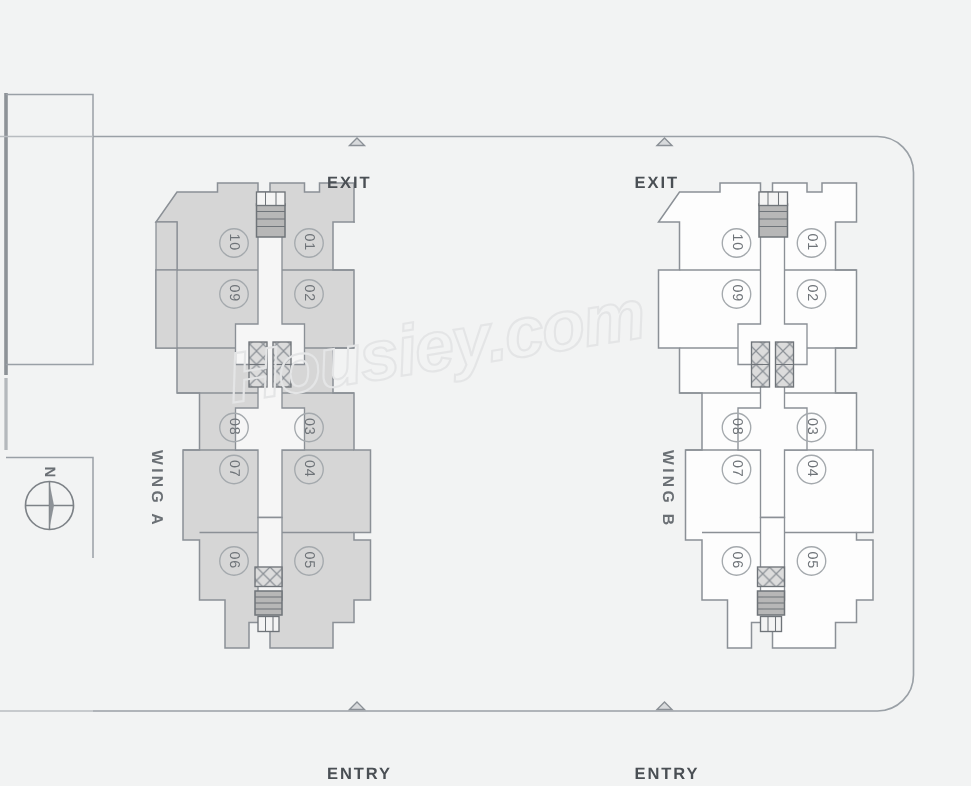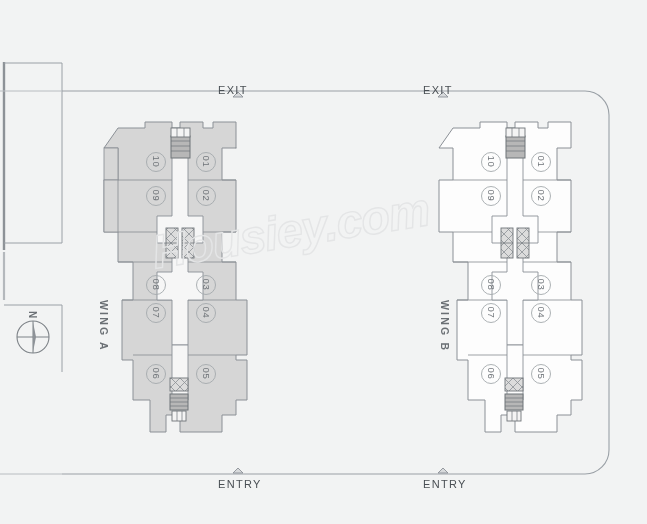--- a/index.html
+++ b/index.html
@@ -14,21 +14,21 @@
   #stage svg{position:absolute;left:0;top:0;}
 
   .lbl{
     position:absolute;
     font-family:"Liberation Sans",sans-serif;
     color:#5a5f63;
     letter-spacing:1.1px;
     white-space:nowrap;
     user-select:none;
   }
-  .gate-label{font-size:11px;font-weight:400;letter-spacing:1.3px;color:#4a4f54;}
+  .gate-label{font-size:11px;font-weight:700;letter-spacing:1.3px;color:#4a4f54;margin-top:32px;}
   .wing-label{
     font-size:10.5px;font-weight:700;letter-spacing:2.2px;color:#6a6f74;
     transform-origin:0 0;
   }
   .north-label{font-size:10px;font-weight:700;color:#6a6f74;transform-origin:0 0;}
 
   .unit-num{
     position:absolute;
     font-size:9.5px;
     color:#6e7378;

